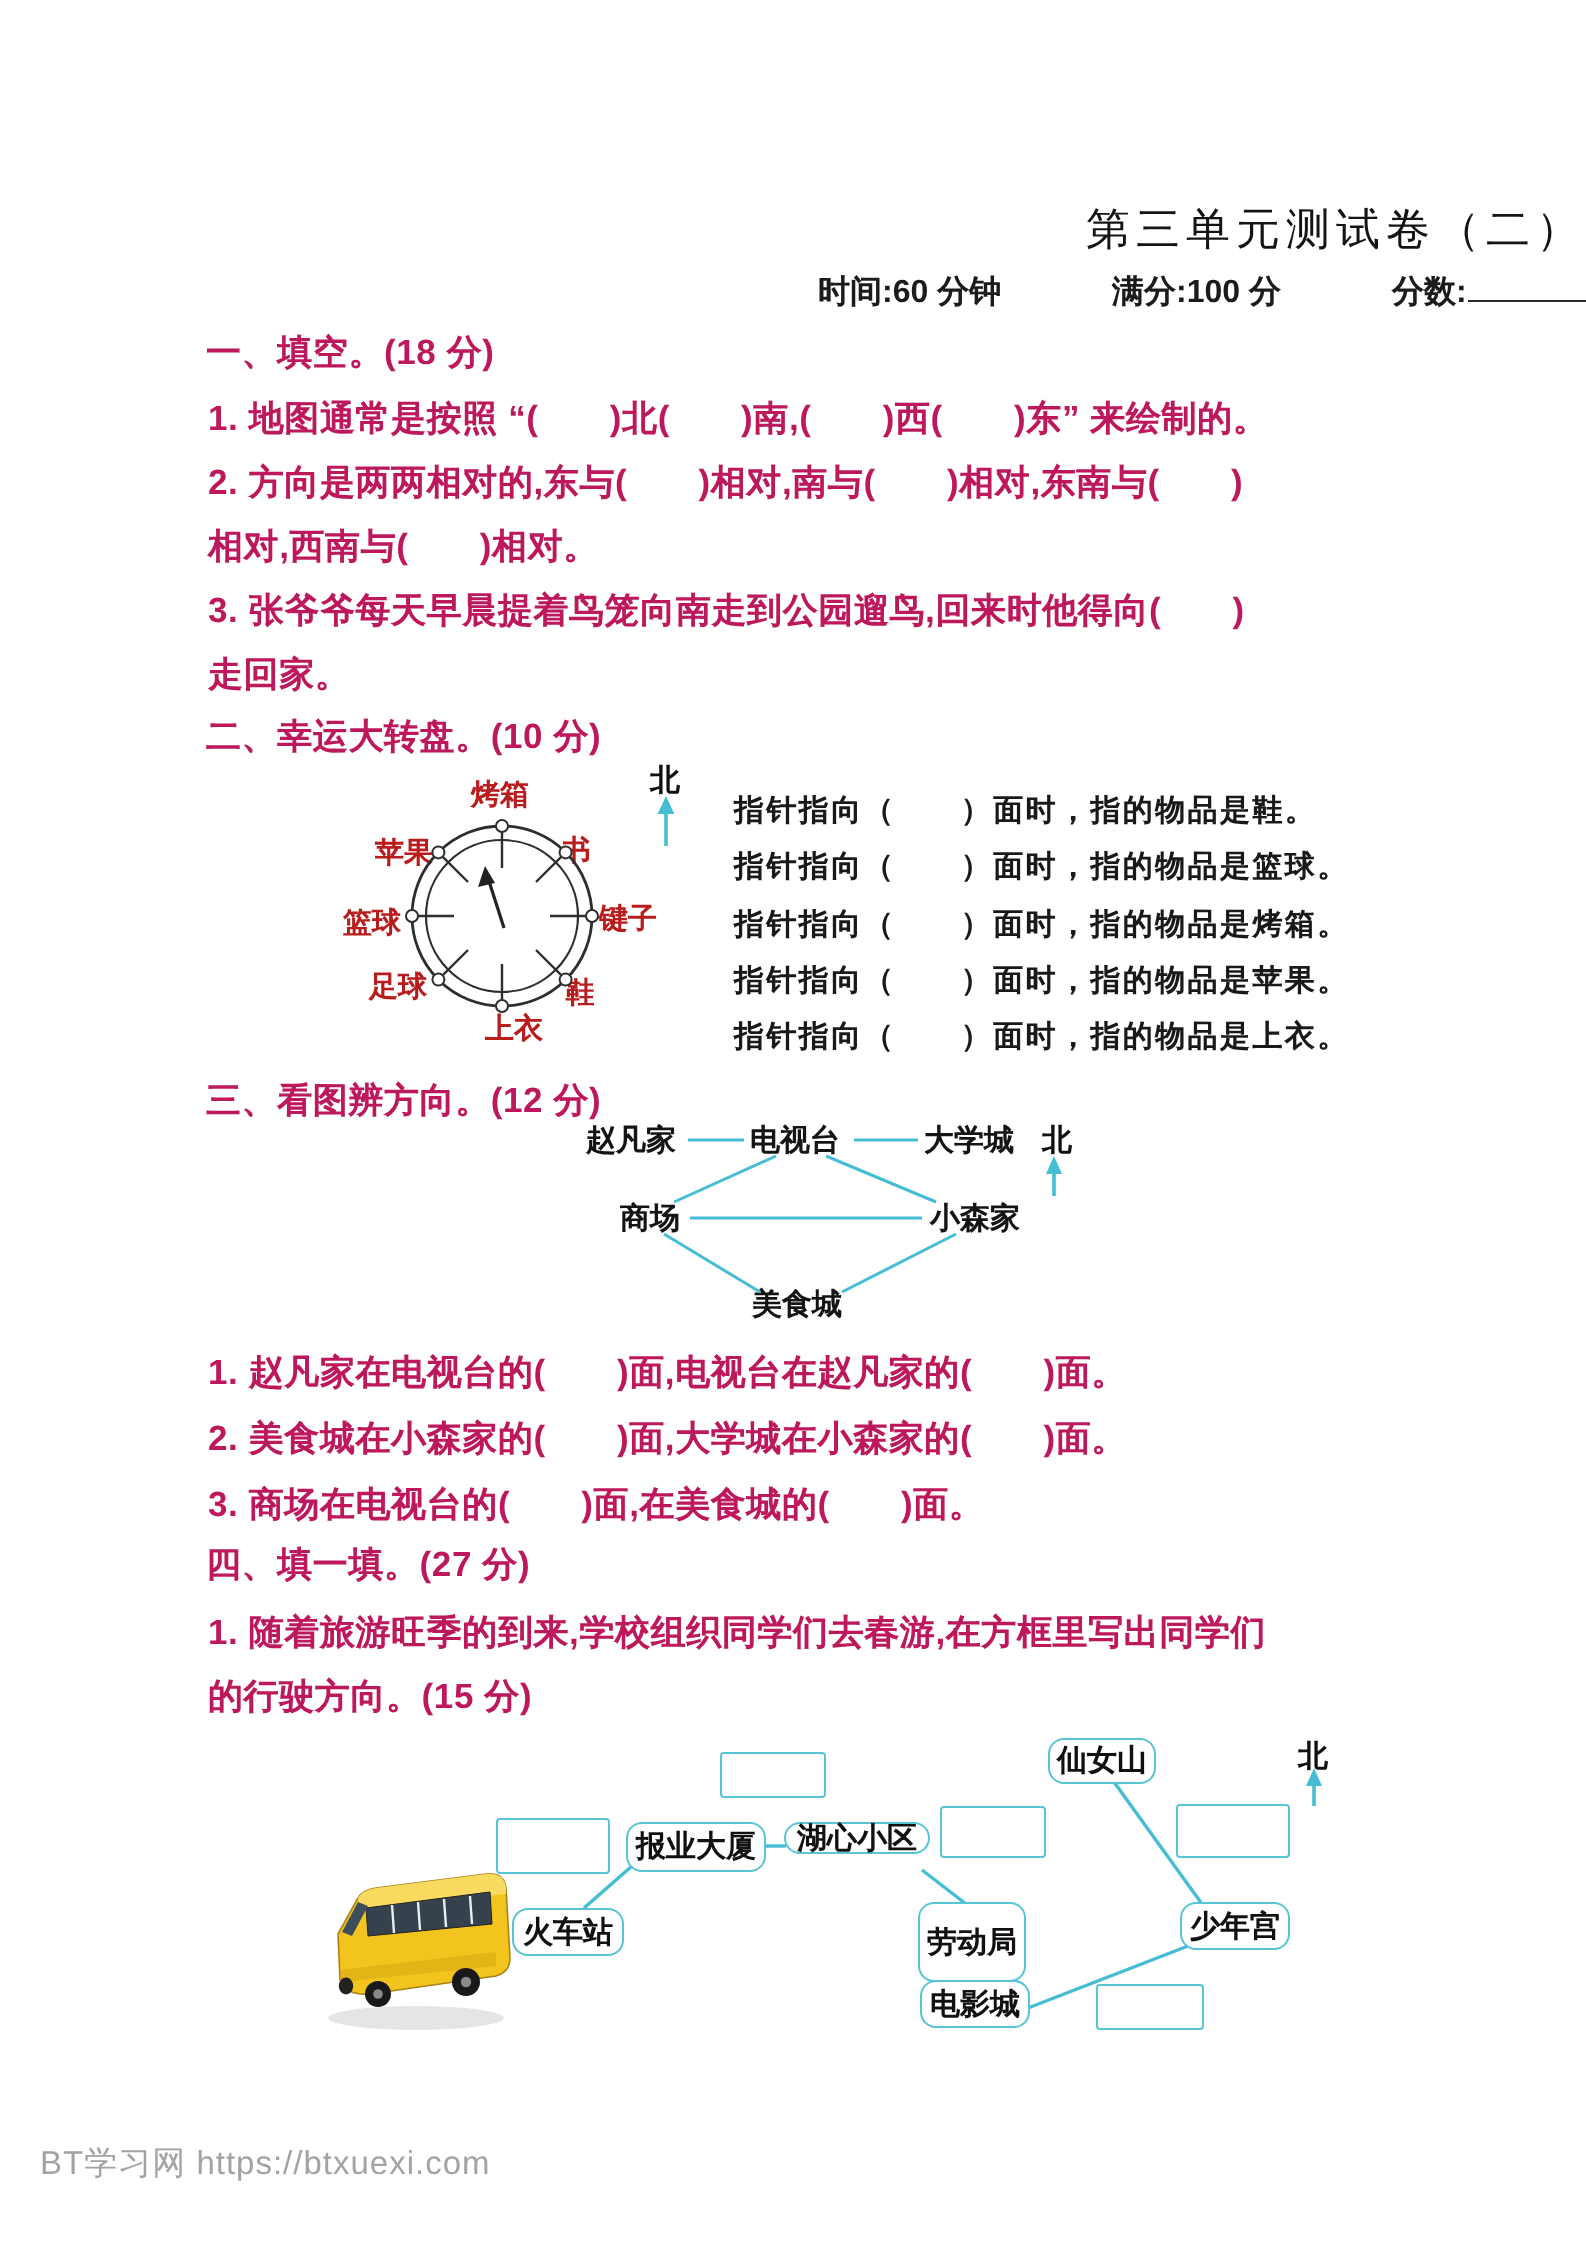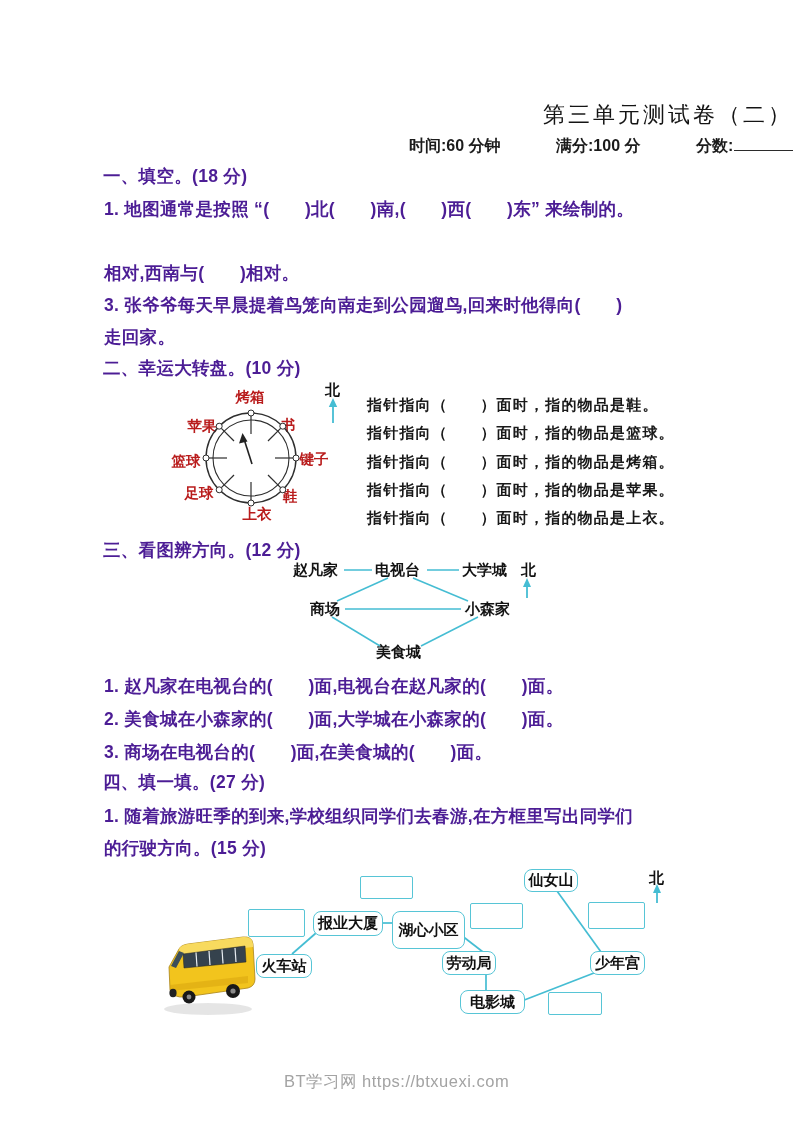--- a/index.html
+++ b/index.html
@@ -6,36 +6,36 @@
   .page{position:relative;width:793px;height:1122px;background:#ffffff;overflow:hidden;
         font-family:"Liberation Sans",sans-serif;color:#1b1b1b;}
   .title{position:absolute;left:0;right:0;top:100px;text-align:right;
          font:400 22px "Liberation Serif",serif;letter-spacing:3px;color:#141414;white-space:nowrap;}
   .info{position:absolute;left:372px;top:136px;font:600 16px "Liberation Sans",sans-serif;
         color:#1b1b1b;white-space:nowrap;}
   .info span{margin-right:14px;padding-left:37px;}
   .score-blank{display:inline-block;width:54px;height:14px;border-bottom:1.6px solid #2b2b2b;
         vertical-align:baseline;margin-left:1px;}
   .qline{position:absolute;white-space:nowrap;font:600 17.5px "Liberation Sans",sans-serif;
-         letter-spacing:0.3px;color:#4c1d95;text-align:center;}
+         letter-spacing:0.3px;color:#be185d;text-align:center;}
   .heading{font-weight:700;}
   .pline{position:absolute;white-space:nowrap;font:700 15px "Liberation Serif",serif;
          letter-spacing:1.2px;color:#191919;}
   .kai{position:absolute;white-space:nowrap;font:700 15px "Liberation Serif",serif;color:#141414;}
   .kai14{position:absolute;white-space:nowrap;font:700 14.5px "Liberation Serif",serif;color:#b91c1c;}
   .ctr{transform:translateX(-50%);}
   .north{position:absolute;white-space:nowrap;font:700 15px "Liberation Serif",serif;color:#101010;}
   .svg-overlay{position:absolute;left:0;top:0;z-index:1;}
   .box{position:absolute;box-sizing:border-box;border:1.6px solid #57c5d6;background:#fff;
        display:flex;align-items:center;justify-content:center;z-index:2;
        font:700 15px "Liberation Serif",serif;color:#111;white-space:nowrap;}
   .box.r{border-radius:8px;}
   .box.sq{border-radius:2px;}
-  .footer{position:absolute;left:0;right:0;top:1071px;text-align:center;
-          font:400 16.5px "Liberation Sans",sans-serif;color:#a3a3a3;letter-spacing:0.5px;}
+  .footer{position:absolute;left:0;right:0;top:1071px;
+          font:400 16.5px "Liberation Sans",sans-serif;color:#a3a3a3;letter-spacing:0.5px;padding-left:20px;}
   .buswrap{position:absolute;left:155px;top:933px;width:106px;height:86px;z-index:2;}
 </style>
 </head>
 <body>
 
 <div class="page">
 
   <svg class="svg-overlay" width="793" height="1122" viewBox="0 0 793 1122">
 
     <g stroke="#2e2e2e" fill="none">
@@ -103,20 +103,21 @@
 
   <div class="title">第三单元测试卷（二）</div>
   <div class="info">
     <span>时间:60 分钟</span>
     <span>满分:100 分</span>
     <span style="margin-right:0">分数:</span><span class="score-blank"></span>
   </div>
 
   <div class="qline heading" style="left:103px;top:164px">一、填空。(18 分)</div>
   <div class="qline" style="left:104px;top:197px">1. 地图通常是按照 “(　　)北(　　)南,(　　)西(　　)东” 来绘制的。</div>
+  <div class="qline" style="left:104px;top:229px">2. 方向是两两相对的,东与(　　)相对,南与(　　)相对,东南与(　　)</div>
   <div class="qline" style="left:104px;top:261px">相对,西南与(　　)相对。</div>
   <div class="qline" style="left:104px;top:293px">3. 张爷爷每天早晨提着鸟笼向南走到公园遛鸟,回来时他得向(　　)</div>
   <div class="qline" style="left:104px;top:325px">走回家。</div>
 
   <div class="qline heading" style="left:103px;top:356px">二、幸运大转盘。(10 分)</div>
 
   <div class="kai14 ctr" style="left:250px;top:388px">烤箱</div>
   <div class="kai14 ctr" style="left:288px;top:416px">书</div>
   <div class="kai14 ctr" style="left:314px;top:450px">键子</div>
   <div class="kai14 ctr" style="left:290px;top:487px">鞋</div>
@@ -144,23 +145,23 @@
   <div class="qline" style="left:104px;top:674px">1. 赵凡家在电视台的(　　)面,电视台在赵凡家的(　　)面。</div>
   <div class="qline" style="left:104px;top:707px">2. 美食城在小森家的(　　)面,大学城在小森家的(　　)面。</div>
   <div class="qline" style="left:104px;top:740px">3. 商场在电视台的(　　)面,在美食城的(　　)面。</div>
 
   <div class="qline heading" style="left:103px;top:770px">四、填一填。(27 分)</div>
   <div class="qline" style="left:104px;top:804px">1. 随着旅游旺季的到来,学校组织同学们去春游,在方框里写出同学们</div>
   <div class="qline" style="left:104px;top:836px">的行驶方向。(15 分)</div>
 
   <div class="box r" style="left:256px;top:954px;width:56px;height:24px">火车站</div>
   <div class="box r" style="left:313px;top:911px;width:70px;height:25px">报业大厦</div>
-  <div class="box r" style="left:392px;top:911px;width:73px;height:38px">湖心小区</div>
-  <div class="box r" style="left:442px;top:951px;width:54px;height:24px">劳动局</div>
-  <div class="box r" style="left:460px;top:990px;width:65px;height:24px">电影城</div>
+  <div class="box r" style="left:392px;top:911px;width:73px;height:16px">湖心小区</div>
+  <div class="box r" style="left:459px;top:951px;width:54px;height:40px">劳动局</div>
+  <div class="box r" style="left:460px;top:990px;width:55px;height:24px">电影城</div>
   <div class="box r" style="left:524px;top:869px;width:54px;height:23px">仙女山</div>
   <div class="box r" style="left:590px;top:951px;width:55px;height:24px">少年宫</div>
 
   <div class="box sq" style="left:360px;top:876px;width:53px;height:23px"></div>
   <div class="box sq" style="left:248px;top:909px;width:57px;height:28px"></div>
   <div class="box sq" style="left:470px;top:903px;width:53px;height:26px"></div>
   <div class="box sq" style="left:588px;top:902px;width:57px;height:27px"></div>
   <div class="box sq" style="left:548px;top:992px;width:54px;height:23px"></div>
 
   <div class="north" style="left:649px;top:869px">北</div>

